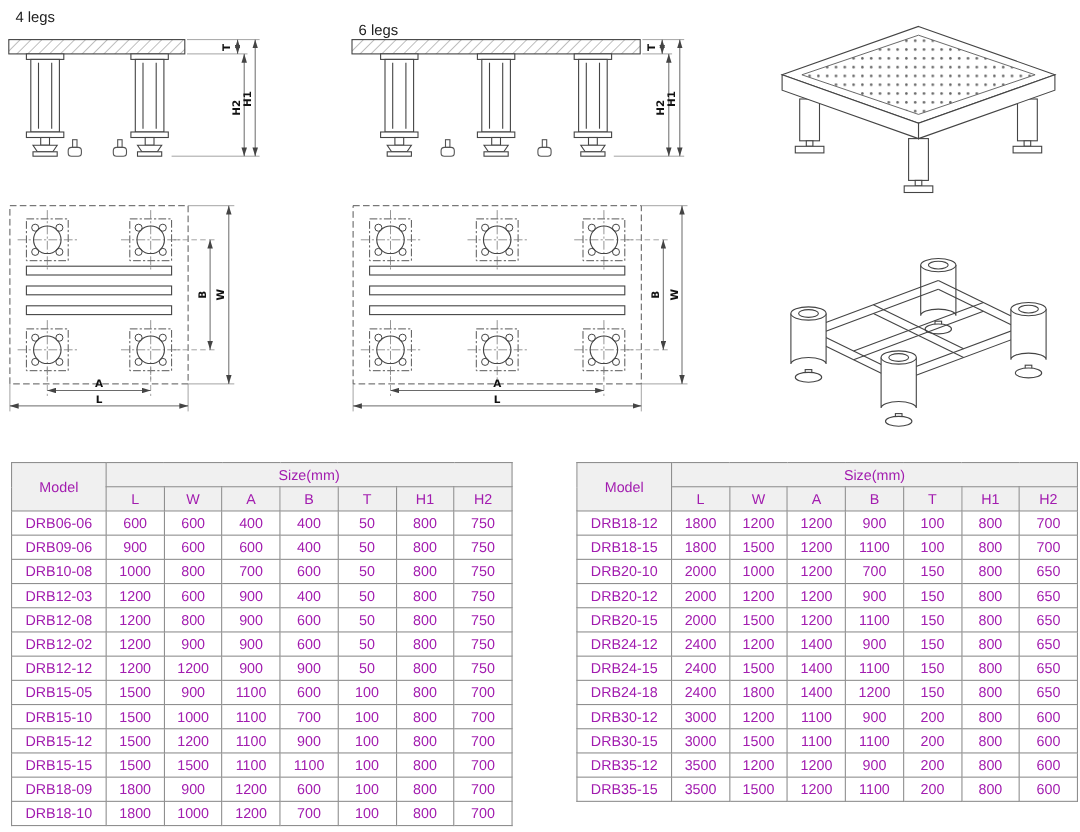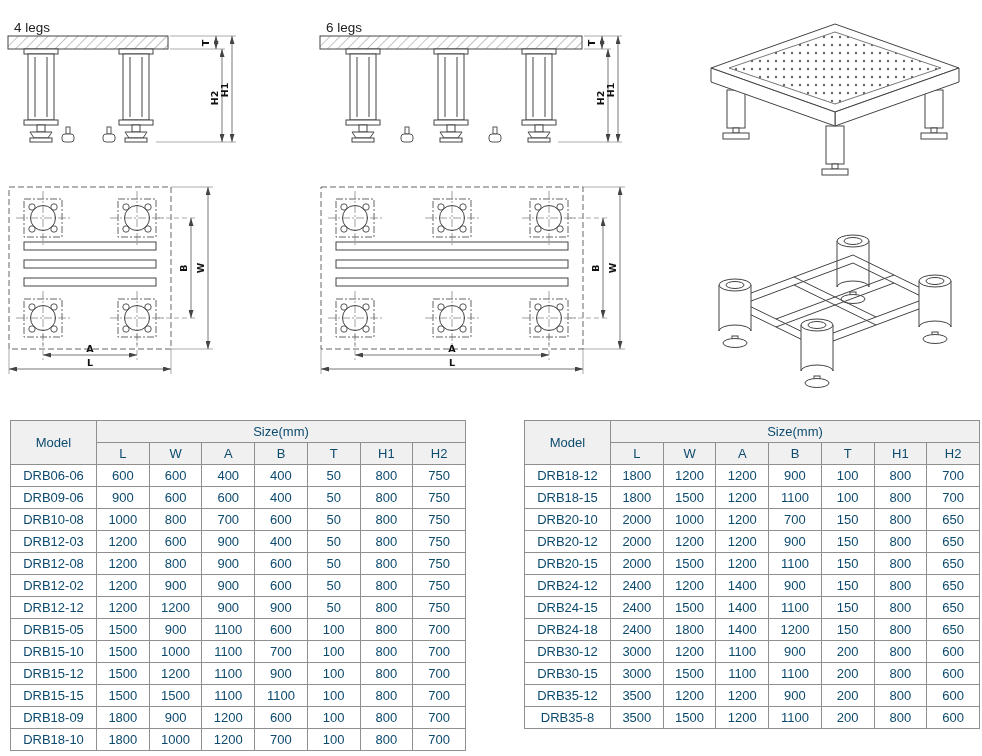--- a/index.html
+++ b/index.html
@@ -8,21 +8,21 @@
   .page{position:relative;width:982px;height:756px;background:#fff;overflow:hidden}
   .abs{position:absolute}
   .fig-label{position:absolute;font-size:13.5px;color:#222}
   svg{overflow:visible}
   svg .draw{stroke:#444;fill:none;stroke-width:1}
   svg .fillw{fill:#fff;stroke:#444;stroke-width:1}
   svg .dim{stroke:#555;stroke-width:0.8;fill:none}
   svg .ext{stroke:#888;stroke-width:0.7;fill:none}
   svg .extd{stroke:#888;stroke-width:0.7;fill:none;stroke-dasharray:5 3}
   svg text.dimtext{font-size:9.5px;font-weight:700;fill:#111;font-family:"DejaVu Sans",sans-serif}
-  table.spec{position:absolute;border-collapse:collapse;table-layout:fixed;font-size:13px;color:#0c4a6e}
+  table.spec{position:absolute;border-collapse:collapse;table-layout:fixed;font-size:13px;color:#a21caf}
   .spec th,.spec td{border:1px solid #8f8f8f;text-align:center;height:22px;line-height:20px;padding:0;font-weight:400;overflow:hidden;white-space:nowrap}
   .spec th{background:#f0f0f0}
 </style>
 </head>
 <body>
 
 <div class="page">
 
   <svg width="0" height="0" style="position:absolute">
     <defs>
@@ -62,21 +62,21 @@
       <g id="isoleg" stroke="#444" stroke-width="1">
         <path d="M -16,0 V 46 A 16 6 0 0 1 16,46 V 0" fill="#fff"></path>
         <ellipse cx="0" cy="0" rx="16" ry="6" fill="#fff"></ellipse>
         <ellipse cx="0" cy="0" rx="9" ry="3.5" fill="#fff"></ellipse>
         <rect x="-3" y="51" width="6" height="4" fill="#fff"></rect>
         <ellipse cx="0" cy="58" rx="12" ry="4.5" fill="#fff"></ellipse>
       </g>
     </defs>
   </svg>
 
-  <div class="fig-label" style="left:14px;top:20px">4 legs</div>
+  <div class="fig-label" style="left:14px;top:8px">4 legs</div>
   <div class="fig-label" style="left:326px;top:20px">6 legs</div>
 
   <svg class="abs" style="left:6px;top:28px" width="235" height="132" viewBox="0 0 235 132">
     <g>
       <rect x="2" y="8" width="160" height="13" fill="url(#hatch)" stroke="#444" stroke-width="1"></rect>
     </g>
     <g>
       <g transform="translate(35,21)">
           <use href="#leg"></use>
         </g>
@@ -553,21 +553,21 @@
           <td>DRB35-12</td>
           <td>3500</td>
           <td>1200</td>
           <td>1200</td>
           <td>900</td>
           <td>200</td>
           <td>800</td>
           <td>600</td>
         </tr>
         <tr>
-          <td>DRB35-8</td>
+          <td>DRB35-15</td>
           <td>3500</td>
           <td>1500</td>
           <td>1200</td>
           <td>1100</td>
           <td>200</td>
           <td>800</td>
           <td>600</td>
         </tr>
       </tbody>
   </table>

